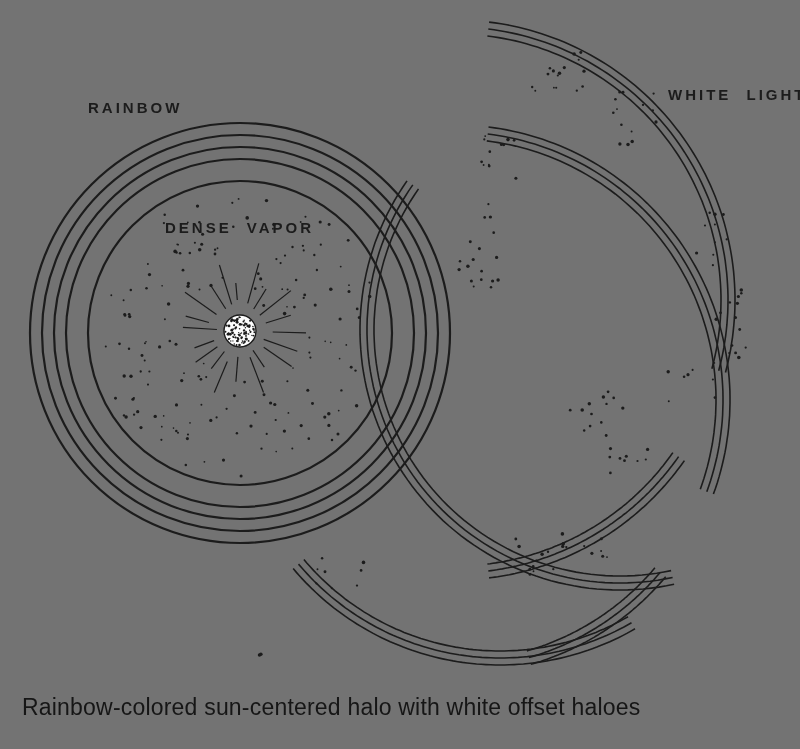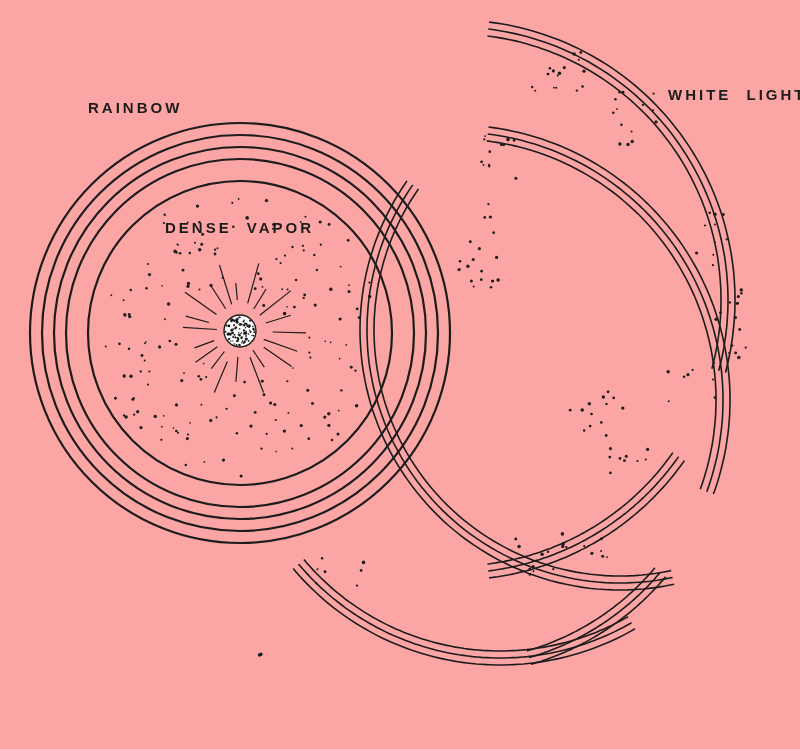--- a/index.html
+++ b/index.html
@@ -1,18 +1,18 @@
 <!DOCTYPE html>
 <html><head>
 <meta charset="utf-8">
 <style>
   html,body{margin:0;padding:0;}
   body{width:800px;height:749px;background:#fcfcfc;overflow:hidden;
        font-family:"Liberation Sans",sans-serif;}
-  .page{position:relative;width:800px;height:749px;background:#fca5a5;}
+  .page{position:relative;width:800px;height:749px;background:#737373;}
   svg{display:block;}
   .lbl{font-family:"Liberation Sans",sans-serif;font-weight:700;font-size:15px;
        letter-spacing:3px;fill:#1c1c1c;}
   .lbl-wide{word-spacing:8px;}
   .caption{position:absolute;left:22px;top:694px;width:760px;
            font-family:"Liberation Sans",sans-serif;font-size:23px;
            font-weight:400;color:#161616;letter-spacing:0.2px;}
 </style>
 </head>
 <body>
@@ -468,13 +468,14 @@
         <line x1="237.3" y1="300.0" x2="235.8" y2="283.0" stroke="#1c1c1c" stroke-width="1.2"></line>
         <line x1="247.7" y1="303.3" x2="258.8" y2="263.3" stroke="#1c1c1c" stroke-width="1.2"></line>
         <line x1="253.7" y1="309.0" x2="266.1" y2="289.0" stroke="#1c1c1c" stroke-width="1.2"></line>
         <line x1="259.8" y1="315.3" x2="290.9" y2="290.6" stroke="#1c1c1c" stroke-width="1.2"></line>
         <line x1="265.8" y1="323.0" x2="290.8" y2="315.3" stroke="#1c1c1c" stroke-width="1.2"></line>
       </g>
     <text class="lbl" x="88" y="113">RAINBOW</text>
     <text class="lbl lbl-wide" x="165" y="233">DENSE VAPOR</text>
     <text class="lbl lbl-wide" x="668" y="100">WHITE LIGHT</text>
   </svg>
+  <div class="caption">Rainbow-colored sun-centered halo with white offset haloes</div>
 </div>
 
 </body></html>

